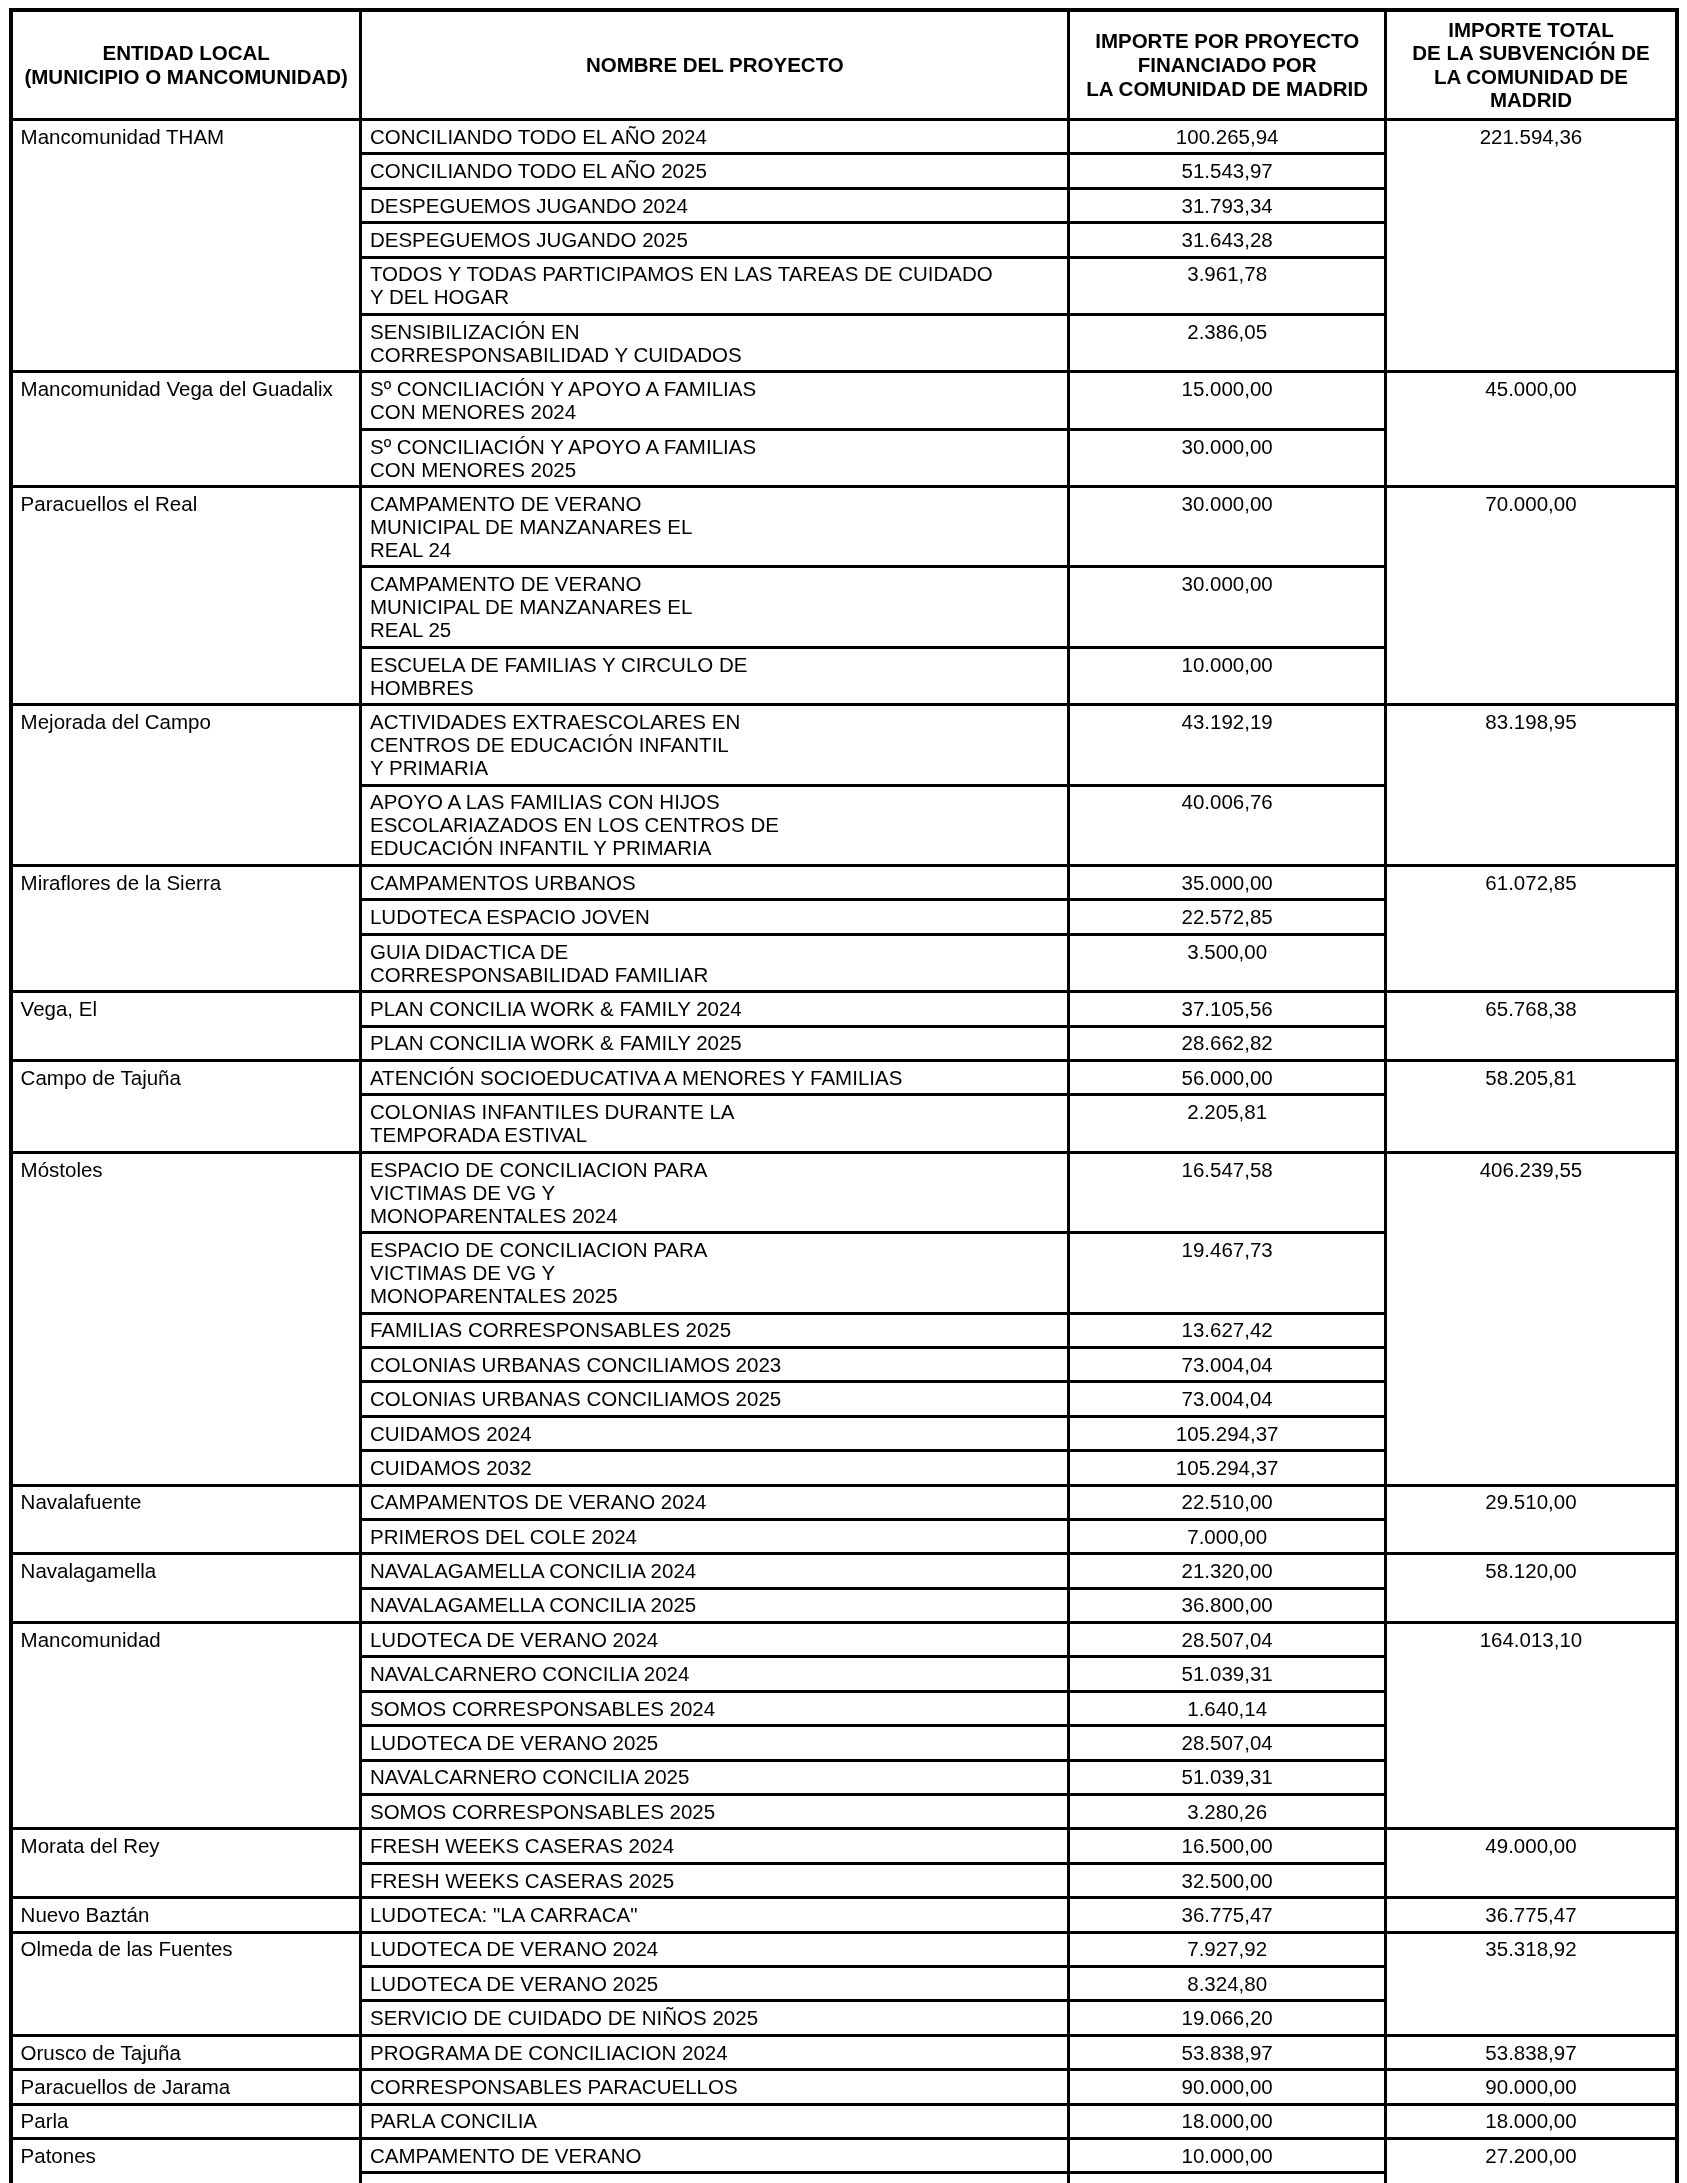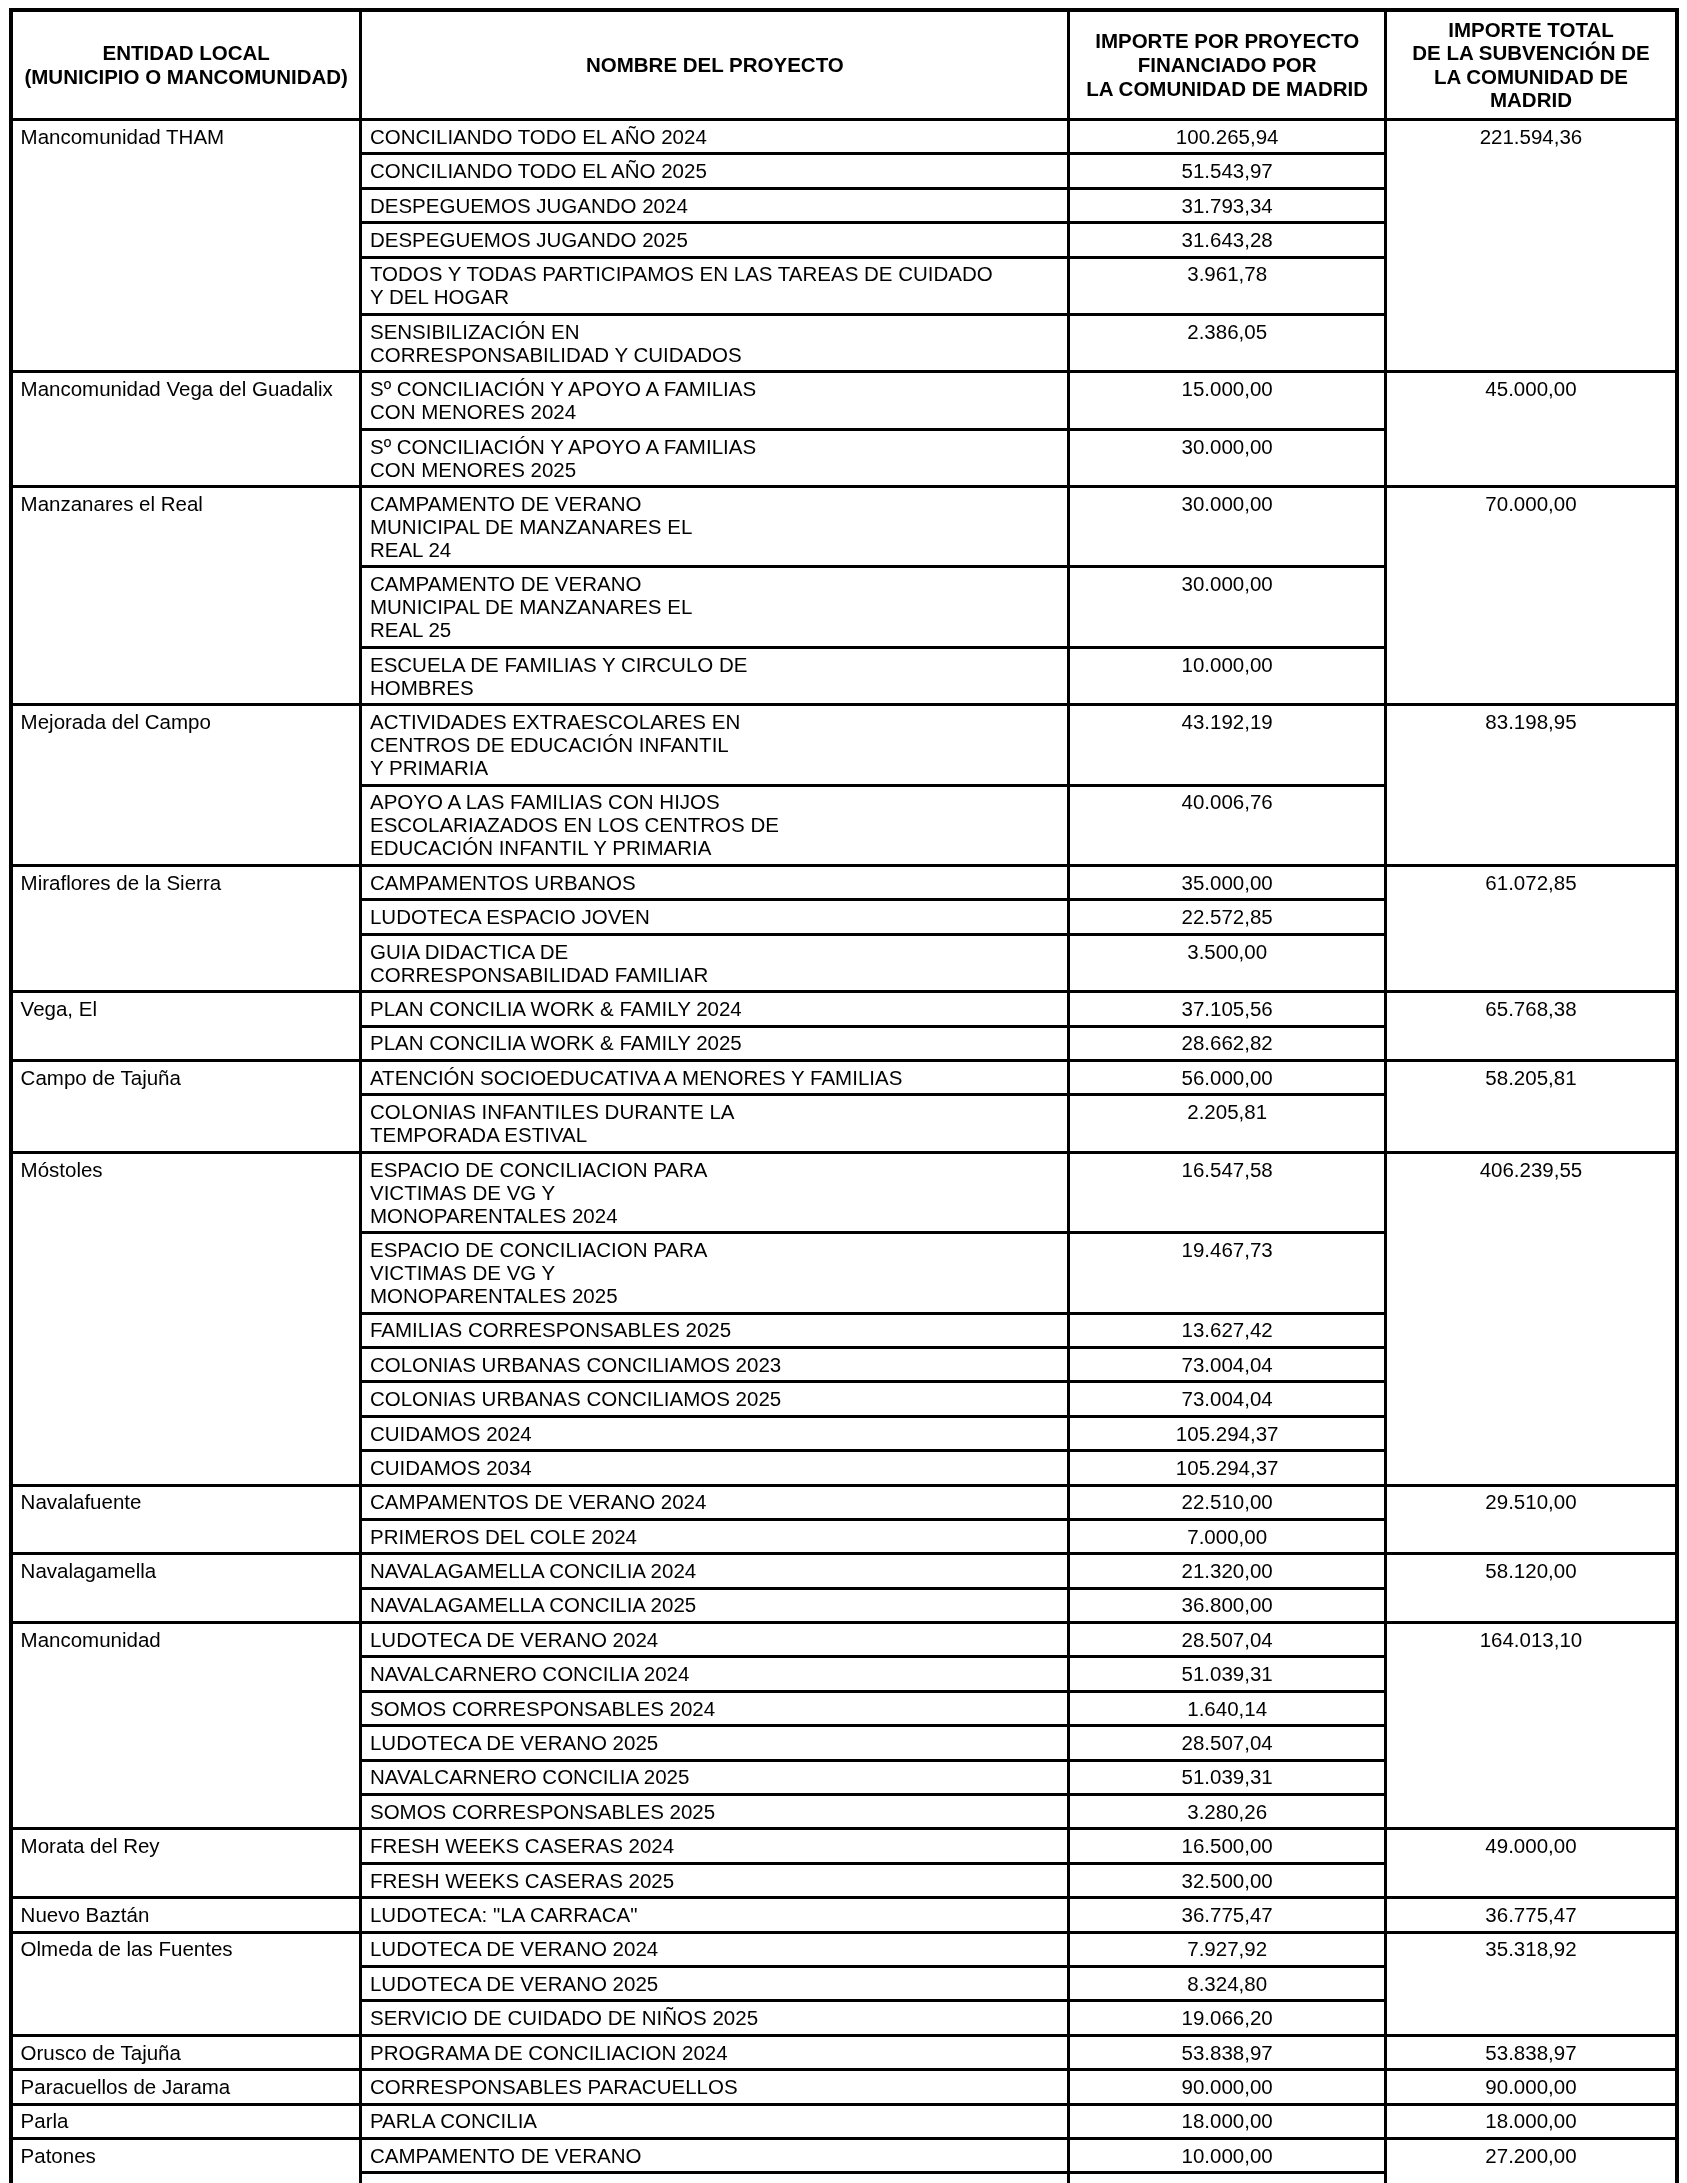--- a/index.html
+++ b/index.html
@@ -108,21 +108,21 @@
 CON MENORES 2024</td>
           <td class="amount-cell">15.000,00</td>
           <td class="total-cell" rowspan="2">45.000,00</td>
         </tr>
         <tr>
           <td class="project-cell">Sº CONCILIACIÓN Y APOYO A FAMILIAS
 CON MENORES 2025</td>
           <td class="amount-cell">30.000,00</td>
         </tr>
         <tr>
-          <td class="entity-cell" rowspan="3">Manzanares el Real</td>
+          <td class="entity-cell" rowspan="3">Paracuellos el Real</td>
           <td class="project-cell">CAMPAMENTO DE VERANO
 MUNICIPAL DE MANZANARES EL
 REAL 24</td>
           <td class="amount-cell">30.000,00</td>
           <td class="total-cell" rowspan="3">70.000,00</td>
         </tr>
         <tr>
           <td class="project-cell">CAMPAMENTO DE VERANO
 MUNICIPAL DE MANZANARES EL
 REAL 25</td>
@@ -207,21 +207,21 @@
         </tr>
         <tr>
           <td class="project-cell">COLONIAS URBANAS CONCILIAMOS 2025</td>
           <td class="amount-cell">73.004,04</td>
         </tr>
         <tr>
           <td class="project-cell">CUIDAMOS 2024</td>
           <td class="amount-cell">105.294,37</td>
         </tr>
         <tr>
-          <td class="project-cell">CUIDAMOS 2034</td>
+          <td class="project-cell">CUIDAMOS 2032</td>
           <td class="amount-cell">105.294,37</td>
         </tr>
         <tr>
           <td class="entity-cell" rowspan="2">Navalafuente</td>
           <td class="project-cell">CAMPAMENTOS DE VERANO 2024</td>
           <td class="amount-cell">22.510,00</td>
           <td class="total-cell" rowspan="2">29.510,00</td>
         </tr>
         <tr>
           <td class="project-cell">PRIMEROS DEL COLE 2024</td>

